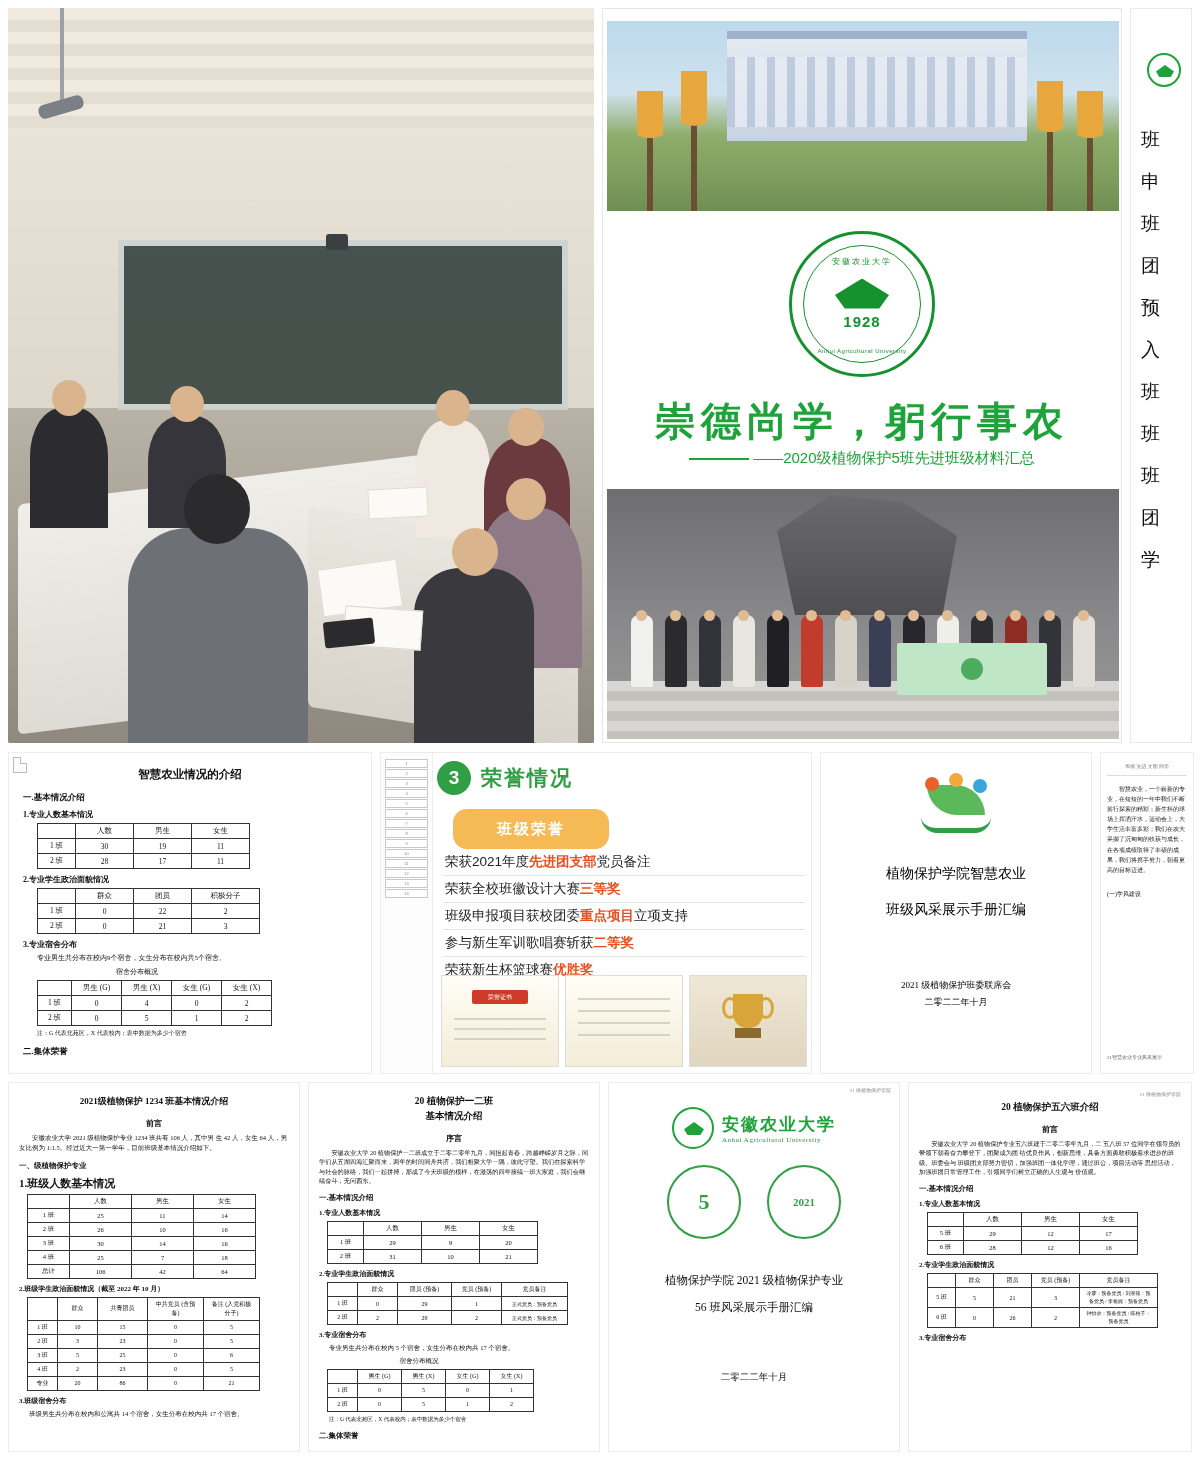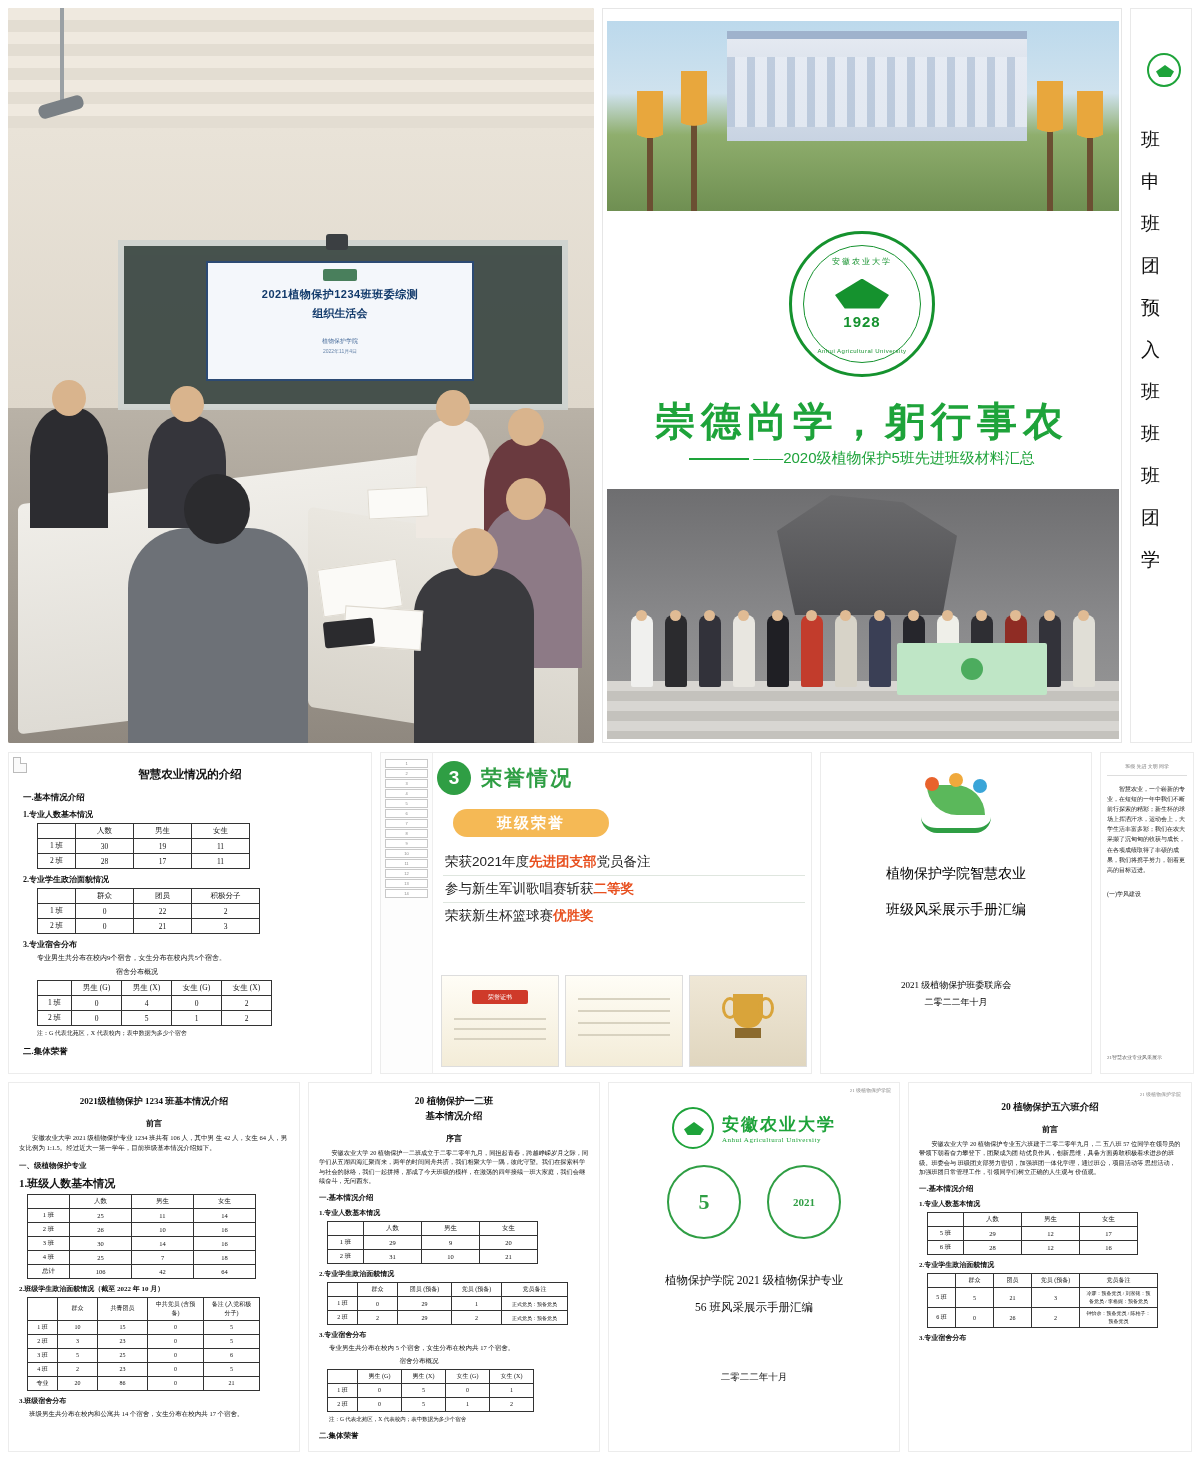--- a/index.html
+++ b/index.html
@@ -189,21 +189,21 @@
     height: 9px; margin: 0 4px; border:1px solid #c9c9c9; background:#fff;
     font-size:4px; color:#888; display:flex; align-items:center; justify-content:center;
   }
   .honor-head { position:absolute; left: 56px; top: 8px; display:flex; align-items:center; gap:10px; }
   .honor-num {
     width: 34px; height: 34px; border-radius:50%; background:#2f9e44; color:#fff;
     display:flex; align-items:center; justify-content:center; font-size: 19px; font-weight:bold;
   }
   .honor-title { font-size: 21px; color:#2f9e44; font-weight:bold; letter-spacing:2px; }
   .honor-pill {
-    position:absolute; left: 72px; top: 56px; width: 156px; height: 28px;
+    position:absolute; left: 72px; top: 56px; width: 156px; height: 40px;
     background:#f5b955; border-radius: 14px; color:#fff; font-size: 15px; font-weight:bold;
     display:flex; align-items:center; justify-content:center; letter-spacing:2px;
   }
   .honor-list { position:absolute; left: 62px; top: 96px; width: 362px; }
   .honor-item {
     font-size: 13.5px; color:#222; padding: 4px 0 4px 2px;
     border-bottom: 1px solid #dfe6df;
   }
   .honor-item em { font-style:normal; color:#e8501f; font-weight:bold; }
   .honor-photos { position:absolute; left: 60px; top: 222px; width: 366px; height: 92px; display:flex; gap:6px; }
@@ -292,27 +292,20 @@
     <div class="room-ceiling"></div>
     <div class="room-wall"></div>
     <div class="room-lower"></div>
 
     <div class="mic-pole"></div>
     <div class="mic-head"></div>
 
     <div class="blackboard"></div>
     <div class="cam"></div>
 
-    <div class="proj-screen">
-      <div class="proj-logo"></div>
-      <div class="proj-t1">2021植物保护1234班班委综测</div>
-      <div class="proj-t2">组织生活会</div>
-      <div class="proj-t3">植物保护学院</div>
-      <div class="proj-t4">2022年11月4日</div>
-    </div>
 
     <div class="table-top"></div>
     <div class="table-top2"></div>
 
     <div class="person" style="left:22px;top:400px;width:78px;height:120px;background:#2c2c30;"></div>
     <div class="head" style="left:44px;top:372px;width:34px;height:36px;background:#d9b48d;"></div>
 
     <div class="person" style="left:140px;top:408px;width:78px;height:112px;background:#35353b;"></div>
     <div class="head" style="left:162px;top:378px;width:34px;height:36px;"></div>
 
@@ -521,20 +514,26 @@
       <div class="honor-title">荣誉情况</div>
     </div>
 
     <div class="honor-pill">班级荣誉</div>
 
     <div class="honor-list">
       <div class="honor-item">
         <span>荣获2021年度</span><em>先进团支部</em><span>党员备注</span>
       </div>
       <div class="honor-item">
+        <span>荣获全校班徽设计大赛</span><em>三等奖</em><span></span>
+      </div>
+      <div class="honor-item">
+        <span>班级申报项目获校团委</span><em>重点项目</em><span>立项支持</span>
+      </div>
+      <div class="honor-item">
         <span>参与新生军训歌唱赛斩获</span><em>二等奖</em><span></span>
       </div>
       <div class="honor-item" style="border-bottom:none">
         <span>荣获新生杯篮球赛</span><em>优胜奖</em><span></span>
       </div>
     </div>
 
     <div class="honor-photos">
       <div class="hp cert">
         <div class="cert-band">荣誉证书</div>

